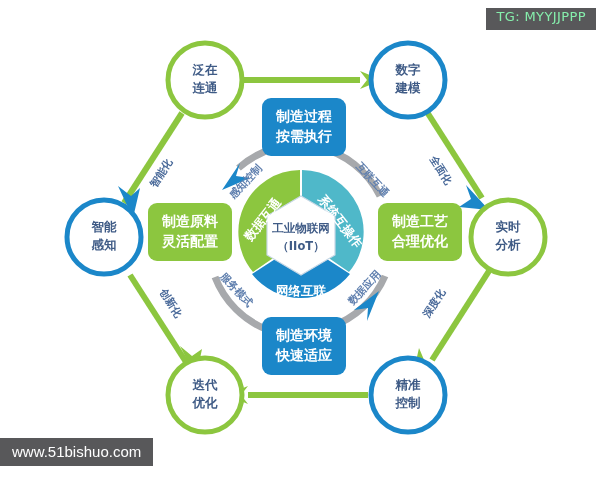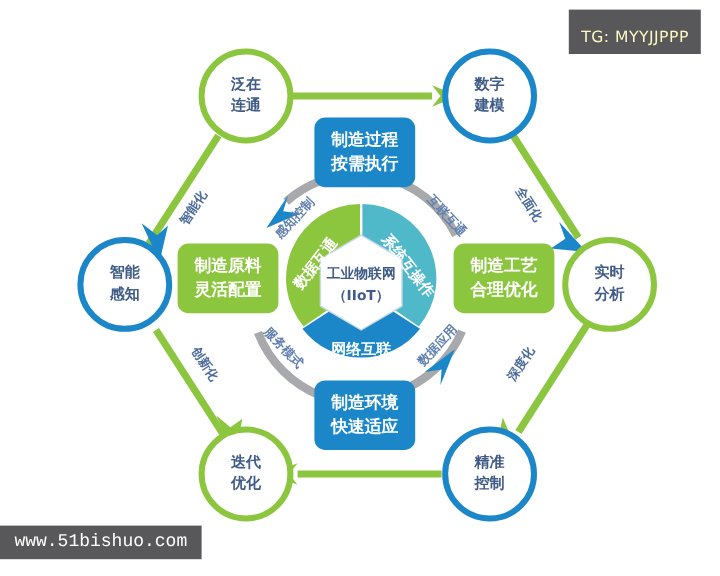--- a/index.html
+++ b/index.html
@@ -27,41 +27,41 @@
     position: absolute;
     left: 0;
     top: 0;
     width: 600px;
     height: 480px;
   }
 
   
   .tg-badge {
     position: absolute;
-    right: 16px;
+    right: 4px;
     top: 8px;
     background: #58585a;
-    color: #fef9c3;
+    color: #86efac;
     font-size: 13px;
     letter-spacing: 0.4px;
-    padding: 16px 10px 6px 10px;
+    padding: 1px 10px 6px 10px;
     font-family: "DejaVu Sans", "Liberation Sans", sans-serif;
     white-space: nowrap;
   }
 
   
   .watermark {
     position: absolute;
     left: 0;
     bottom: 14px;
     background: #58585a;
     color: #ffffff;
     font-size: 15px;
     padding: 5px 12px 6px 12px;
-    font-family: Liberation Mono, monospace;
+    font-family: Liberation Sans, sans-serif;
     white-space: nowrap;
   }
 
   
   text {
     font-family: "DejaVu Sans", "Liberation Sans", sans-serif;
   }
   .node-label {
     font-size: 12.5px;
     fill: #3f5b86;

